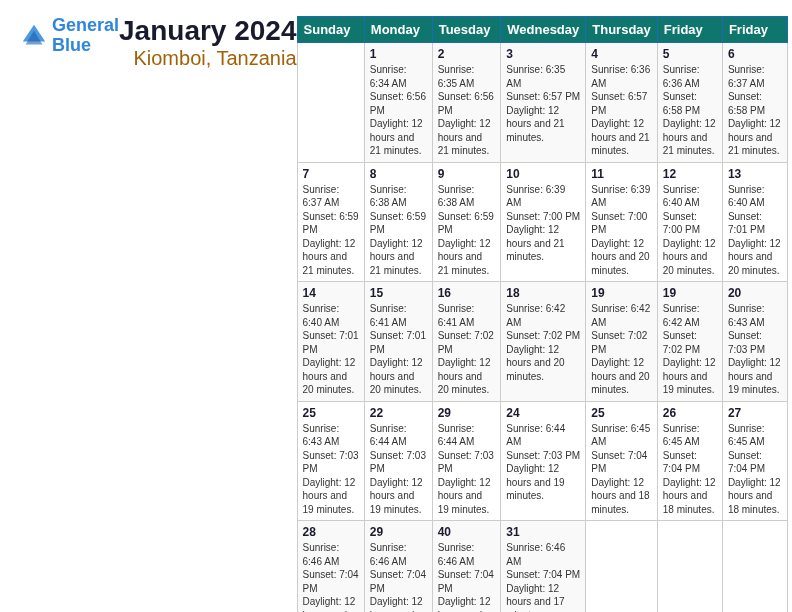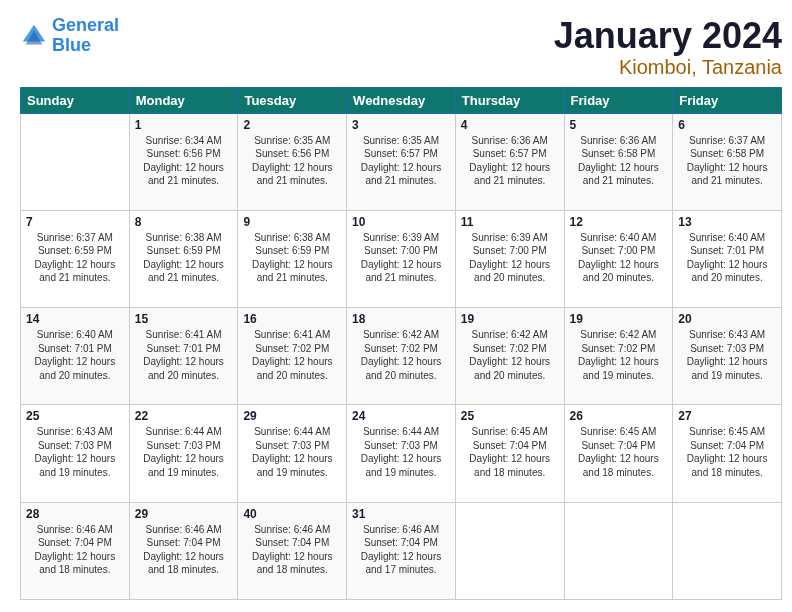--- a/index.html
+++ b/index.html
@@ -6,23 +6,23 @@
     body {
       font-family: Arial, sans-serif;
       background: #fff;
       width: 792px;
       height: 612px;
       overflow: hidden;
     }
     .page {
       width: 792px;
       height: 612px;
-      padding: 16px 10px 12px 20px;
+      padding: 16px 4px 12px 20px;
       display: flex;
-      flex-direction: column;
+      flex-direction: row;
     }
     .header {
       display: flex;
       justify-content: space-between;
       align-items: flex-start;
       margin-bottom: 8px;
     }
     .logo {
       display: flex;
       align-items: center;
@@ -38,21 +38,21 @@
       color: #2e86de;
     }
     .logo-icon {
       width: 28px;
       height: 28px;
     }
     .title-block {
       text-align: right;
     }
     .month-title {
-      font-size: 36px;
+      font-size: 28px;
       font-weight: bold;
       color: #1a1a2e;
       line-height: 1.1;
       text-align: right;
     }
     .subtitle {
       font-size: 20px;
       color: #a16207;
     }
     .calendar-table {
@@ -86,21 +86,20 @@
       font-size: 12px;
       font-weight: bold;
       color: #1a1a2e;
       display: block;
       margin-bottom: 2px;
     }
     .day-info {
       font-size: 10px;
       color: #333;
       line-height: 1.35;
-      text-align: center;
     }
     .empty-cell {
       background: #fff !important;
     }
   </style>
 </head>
 <body>
 
 <div class="page">
   <div class="header">

